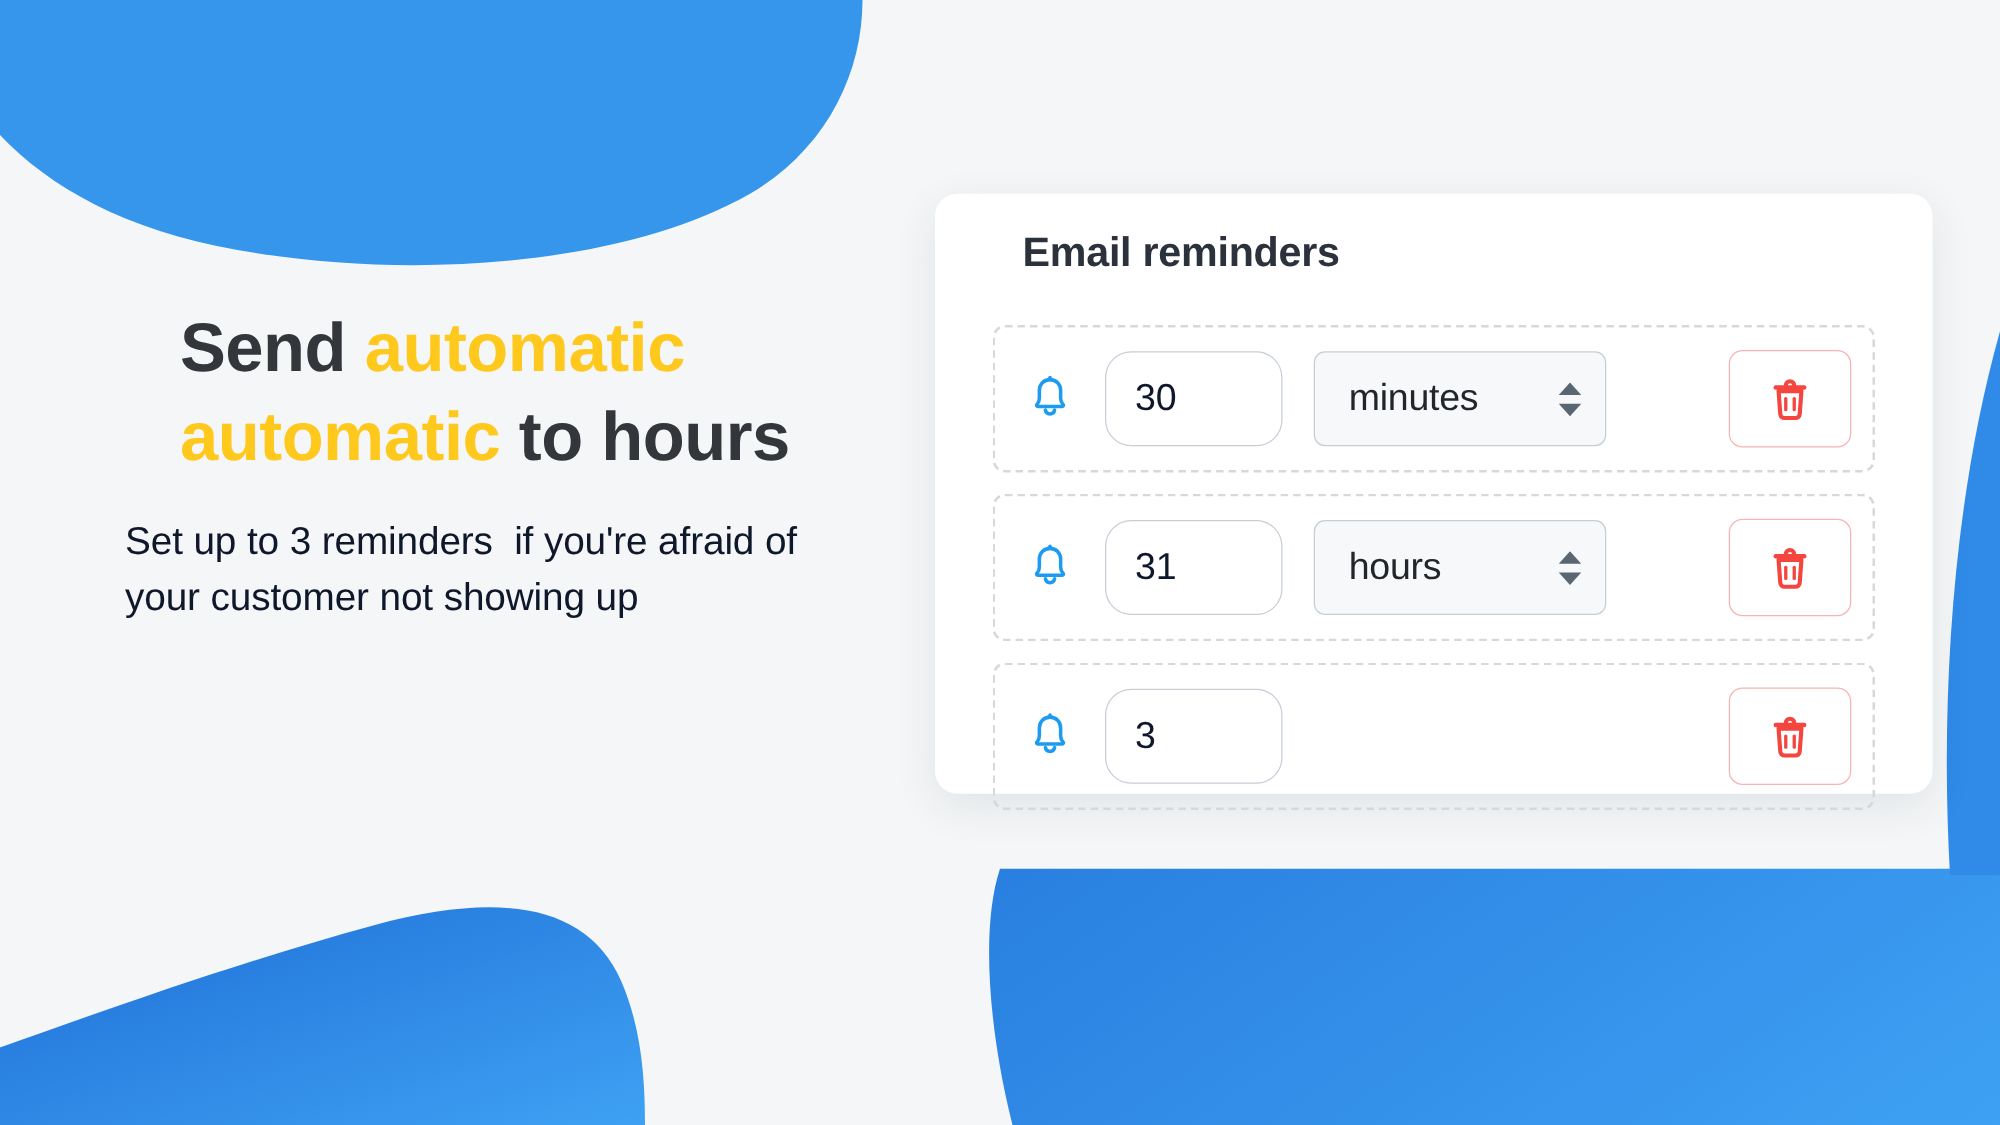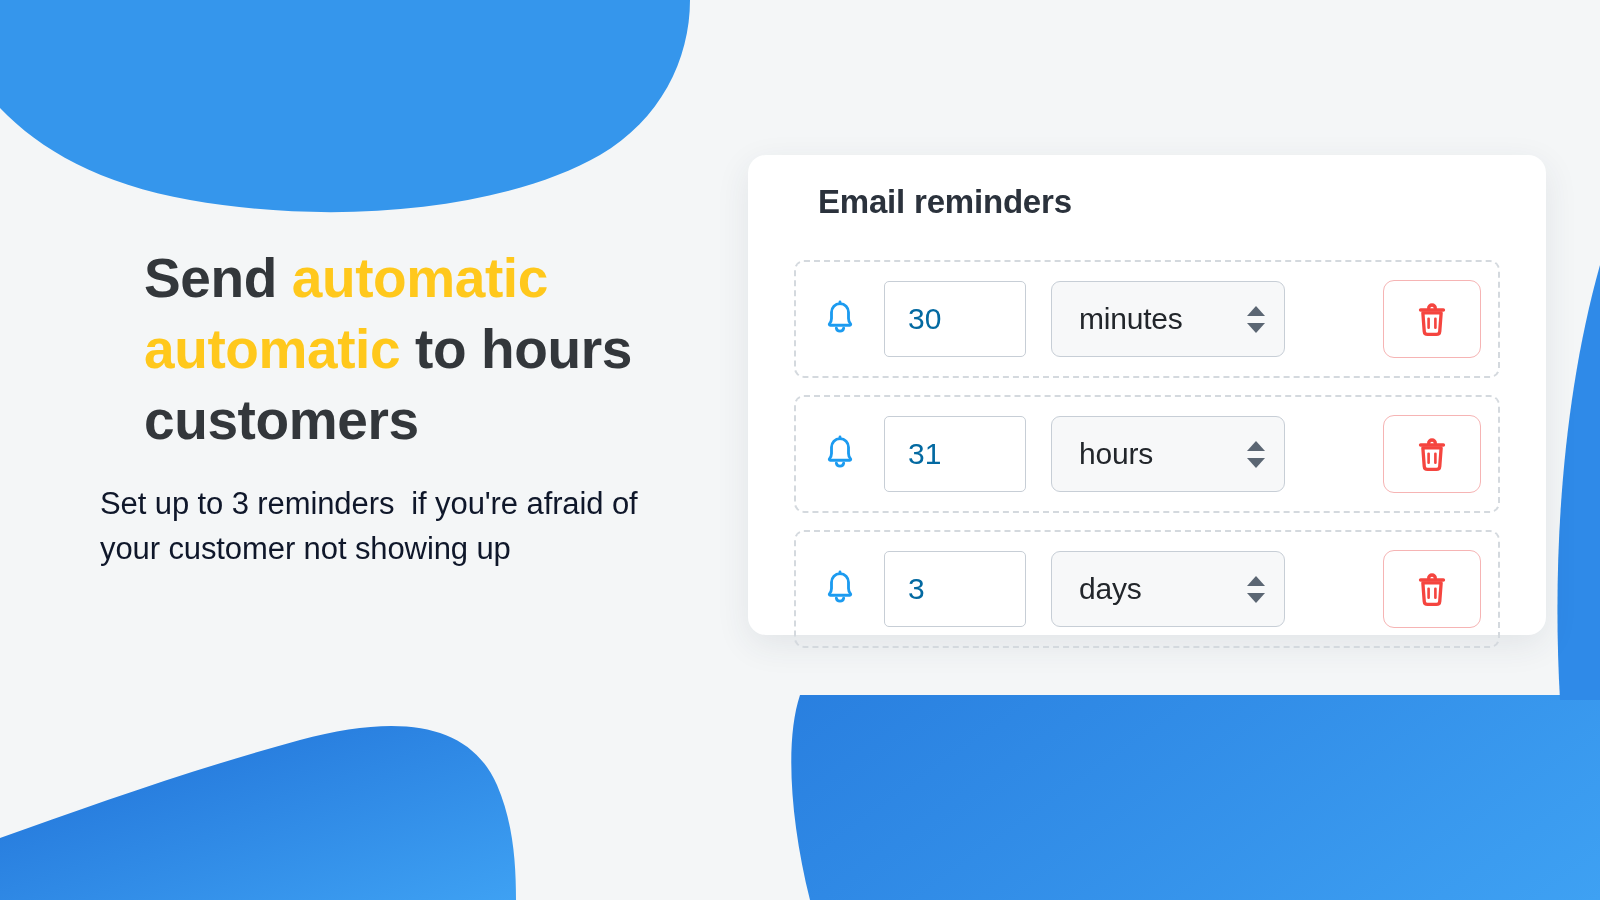--- a/index.html
+++ b/index.html
@@ -83,26 +83,26 @@
     display:flex;
     align-items:center;
     justify-content:center;
     flex:0 0 auto;
   }
   .bell-wrap svg{ display:block; }
   .num-input{
     width:142px; height:76px;
     background:#ffffff;
     border:1.5px solid #c7ced6;
-    border-radius:5px;
+    border-radius:21px;
     display:flex;
     align-items:center;
     padding-left:23px;
     font-size:30px;
-    color:#0369a1;
+    color:#0f172a;
     flex:0 0 auto;
   }
   .unit-select{
     margin-left:25px;
     width:234px; height:76px;
     background:#f7f8f9;
     border:1.5px solid #c7ced6;
     border-radius:9px;
     display:flex;
     align-items:center;
@@ -155,21 +155,21 @@
 
     <path d="M0,0 L690,0 C690,60 660,120 600,155 C500,212 330,225 190,200 C100,184 40,150 0,108 Z" fill="#3596ec"></path>
 
     <path d="M0,838 C90,806 190,770 300,740 C400,713 470,723 497,785 C513,822 516,862 516,900 L0,900 Z" fill="url(#gblBL)"></path>
 
     <path d="M1600,265 L1600,900 L810,900 C790,820 785,740 800,695 L1600,695 Z" fill="url(#gblBR)"></path>
     <path d="M1600,265 L1600,700 L1560,700 C1552,560 1562,400 1600,265 Z" fill="#2f8ae8"></path>
   </svg>
 
   <div class="copy">
-    <h1 class="headline"><span>Send </span><span class="hl">automatic</span><br><span class="hl">automatic</span><span> to hours</span><br><span>customers</span></h1>
+    <h1 class="headline"><span>Send </span><span class="hl">automatic</span><br><span class="hl">automatic</span><span> to hours</span><br></h1>
     <p class="subcopy">Set up to 3 reminders  if you're afraid of your customer not showing up</p>
   </div>
 
   <div class="card">
     <div class="card-title">Email reminders</div>
 
     <div class="rows">
 
       <div class="rrow">
         <div class="bell-wrap">
@@ -241,31 +241,20 @@
         <div class="bell-wrap">
           <svg width="34" height="38" viewBox="0 0 24 26" fill="none" xmlns="http://www.w3.org/2000/svg">
             <path d="M12 2.2c-3.5 0-6 2.7-6 6.1v4.4c0 1.4-.5 2.6-1.4 3.6-.4.4-.1 1.1.5 1.1h13.8c.6 0 .9-.7.5-1.1-.9-1-1.4-2.2-1.4-3.6V8.3c0-3.4-2.5-6.1-6-6.1z" stroke="#1c9bf0" stroke-width="2" stroke-linejoin="round"></path>
             <path d="M9.4 19.4c.2 1.3 1.3 2.2 2.6 2.2s2.4-.9 2.6-2.2" stroke="#1c9bf0" stroke-width="2" stroke-linecap="round"></path>
             <path d="M12 1v1.3" stroke="#1c9bf0" stroke-width="2" stroke-linecap="round"></path>
           </svg>
         </div>
         <div class="num-input">
           <span>3</span>
         </div>
-        <div class="unit-select">
-          <span class="unit-label">days</span>
-          <span class="spinner">
-            <svg width="20" height="11" viewBox="0 0 20 11" xmlns="http://www.w3.org/2000/svg">
-              <path d="M10 0 L19 10 L1 10 Z" fill="#5b6673"></path>
-            </svg>
-            <svg width="20" height="11" viewBox="0 0 20 11" xmlns="http://www.w3.org/2000/svg">
-              <path d="M10 11 L1 1 L19 1 Z" fill="#5b6673"></path>
-            </svg>
-          </span>
-        </div>
         <div class="del-btn">
           <svg width="34" height="36" viewBox="0 0 24 26" xmlns="http://www.w3.org/2000/svg">
             <rect x="2.5" y="5.2" width="19" height="2.6" rx="1.3" fill="#f5453f"></rect>
             <path d="M9.6 5.2c0-1.3 1-2.3 2.4-2.3s2.4 1 2.4 2.3" stroke="#f5453f" stroke-width="2.4" fill="none" stroke-linecap="round"></path>
             <path d="M5.4 8.6h13.2l-1 13.3c-.1 1.3-1.1 2.2-2.4 2.2H8.8c-1.3 0-2.3-.9-2.4-2.2L5.4 8.6z" fill="none" stroke="#f5453f" stroke-width="2.4" stroke-linejoin="round"></path>
             <rect x="8.6" y="12" width="1.9" height="8.2" rx="0.9" fill="#f5453f"></rect>
             <rect x="13.5" y="12" width="1.9" height="8.2" rx="0.9" fill="#f5453f"></rect>
           </svg>
         </div>
       </div>

